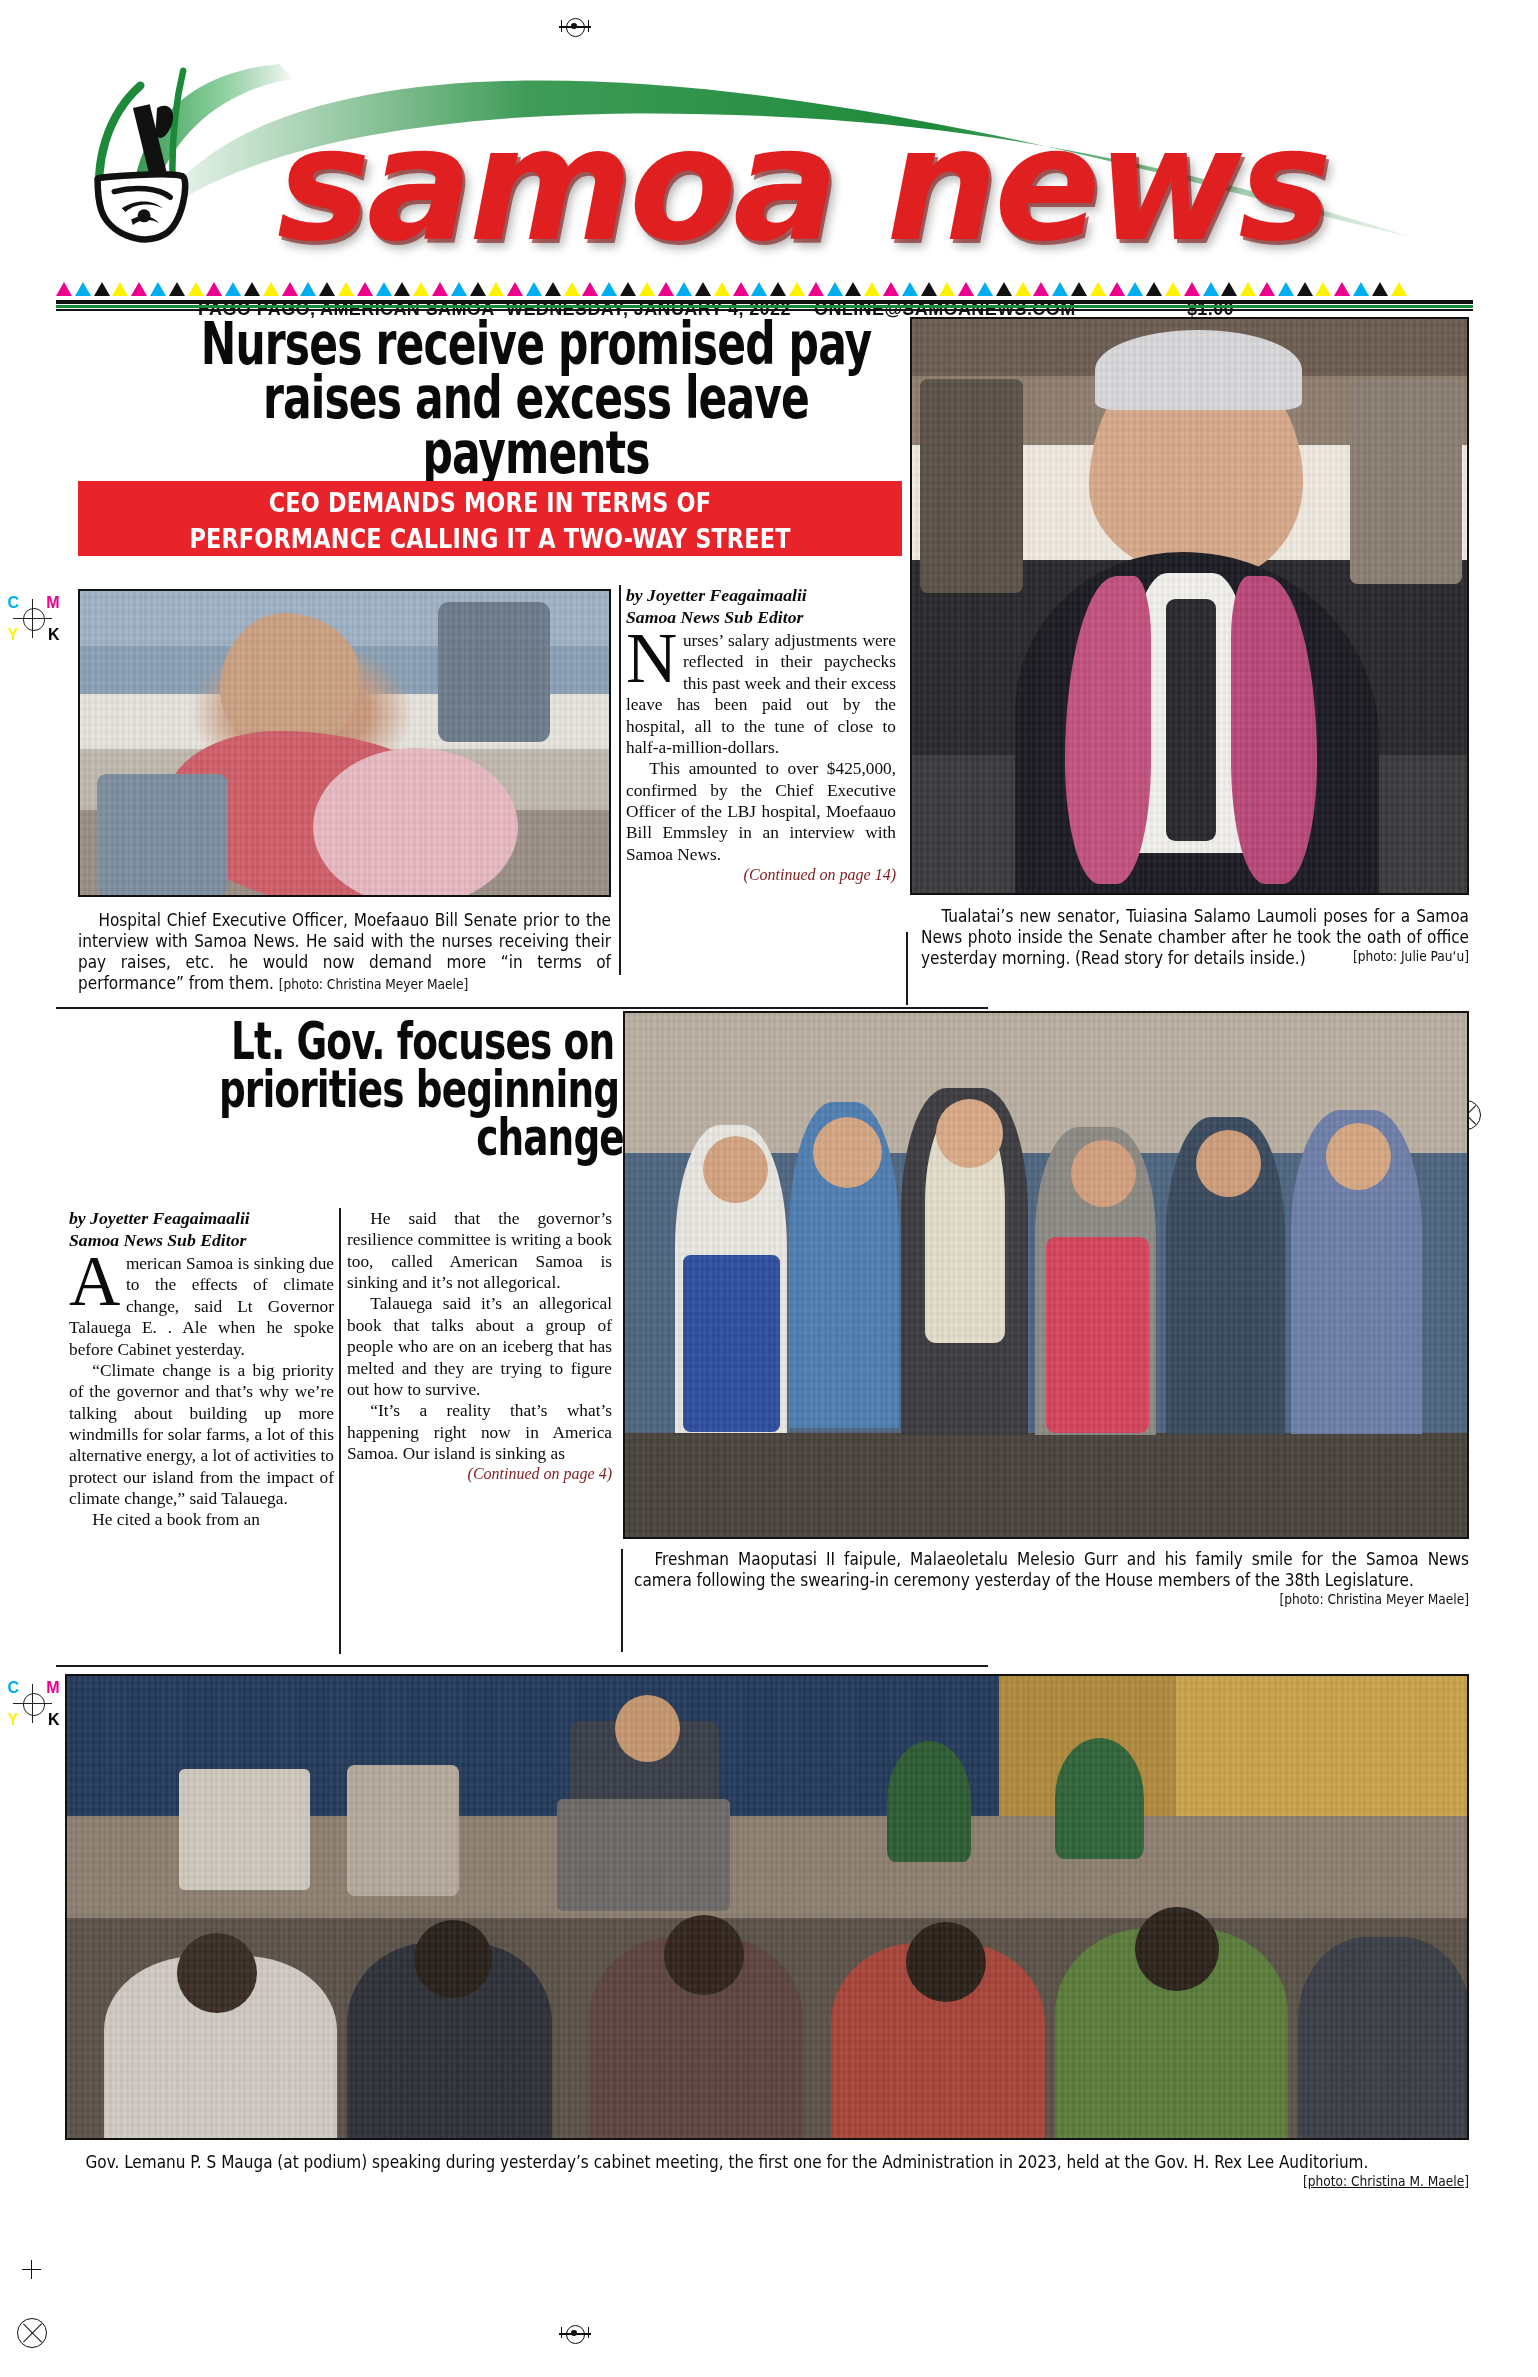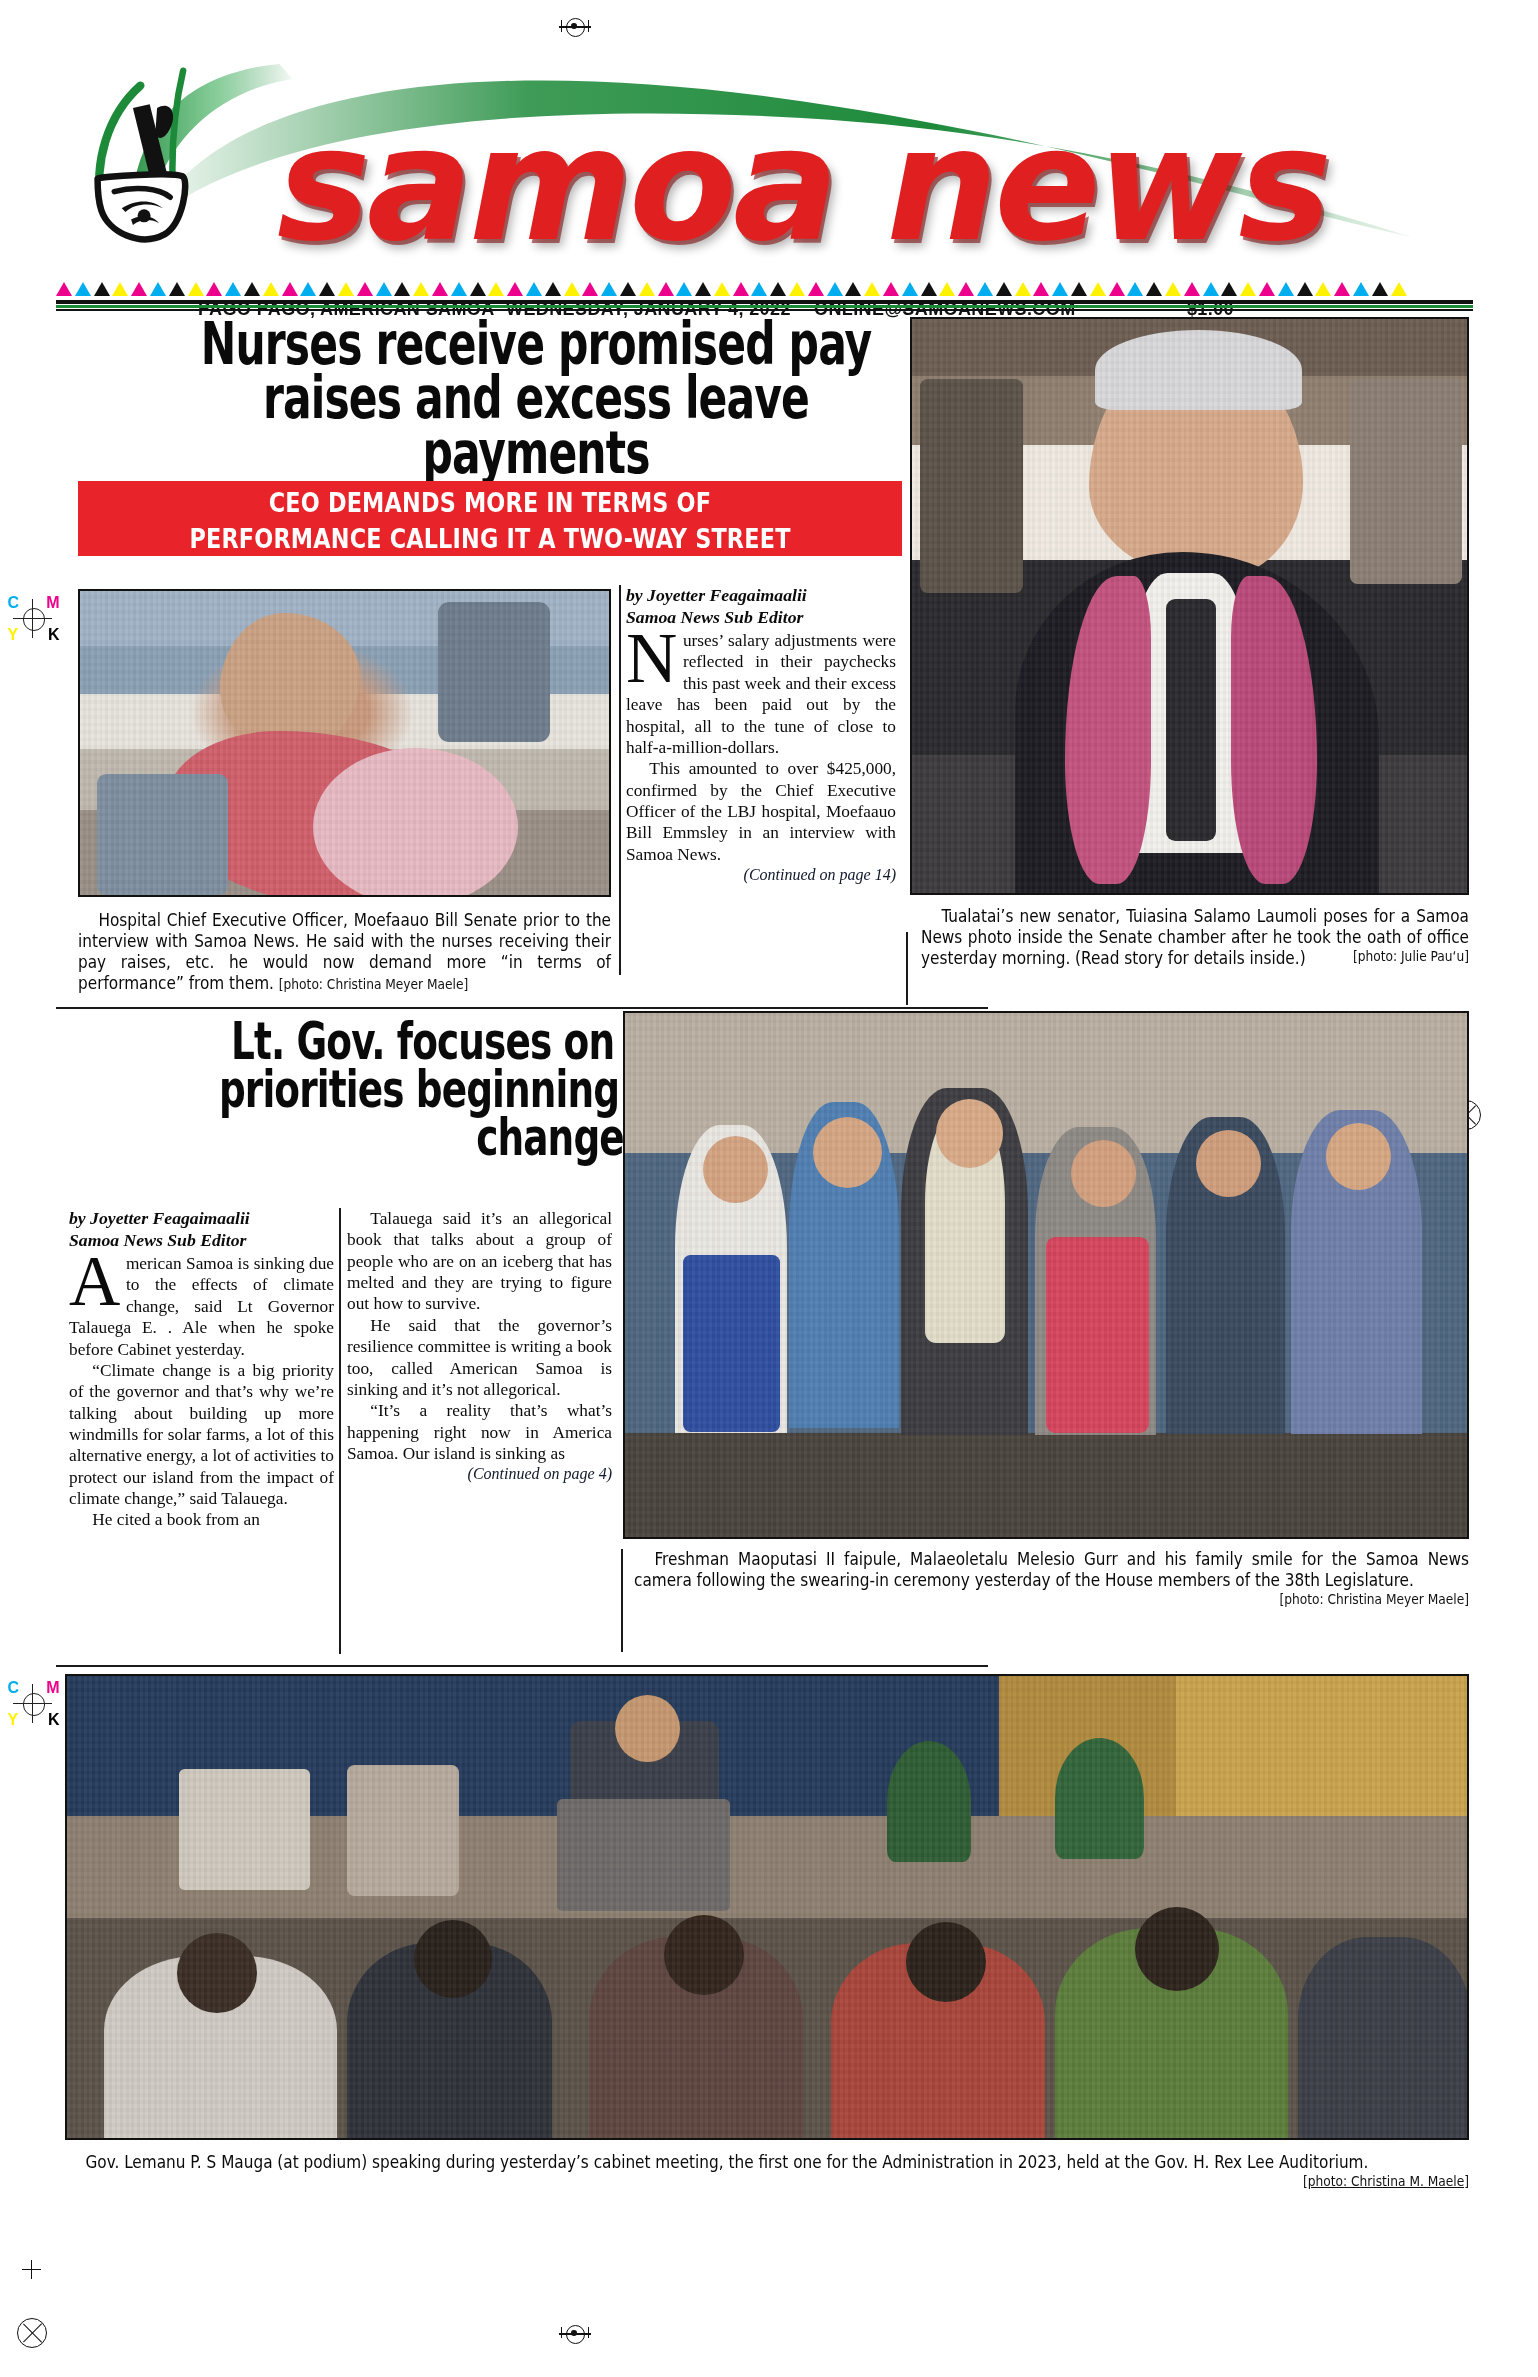--- a/index.html
+++ b/index.html
@@ -107,21 +107,21 @@
   }
   .body-col p{margin:0;text-indent:1.35em;}
   .body-col p.nofirst{text-indent:0;}
   .dropcap::first-letter{
     float:left;font-size:71px;line-height:.74;
     padding:1.9px 5.6px 0 0;font-weight:400;
     font-family:"Liberation Serif","DejaVu Serif",serif;
   }
   .cont{
     font-family:"Liberation Serif","DejaVu Serif",serif;
-    font-style:italic;font-size:16px;text-align:right;color:#0f172a;
+    font-style:italic;font-size:16px;text-align:right;color:#7f1d1d;
     margin-top:0.9px;text-indent:0;
   }
 
   
   .caption{
     position:absolute;
     font-family:"DejaVu Sans Condensed","Liberation Sans Narrow","Liberation Sans",sans-serif;
     font-size:17px;line-height:1.235;color:#0a0a0a;
     text-align:justify;text-justify:inter-word;
   }
@@ -318,22 +318,22 @@
     <div class="byline">
       <span>by Joyetter Feagaimaalii</span><br>
       <span>Samoa News Sub Editor</span>
     </div>
     <p class="dropcap nofirst">American Samoa is sinking due to the effects of climate change, said Lt Governor Talauega E. . Ale when he spoke before Cabinet yesterday.</p>
     <p>“Climate change is a big priority of the governor and that’s why we’re talking about building up more windmills for solar farms, a lot of this alternative energy, a lot of activities to protect our island from the impact of climate change,” said Talauega.</p>
     <p>He cited a book from an</p>
   </div>
 
   <div class="body-col" style="left:347px;top:1208px;width:265px;">
+    <p>He said that the governor’s resilience committee is writing a book too, called American Samoa is sinking and it’s not allegorical.</p>
     <p>Talauega said it’s an allegorical book that talks about a group of people who are on an iceberg that has melted and they are trying to figure out how to survive.</p>
-    <p>He said that the governor’s resilience committee is writing a book too, called American Samoa is sinking and it’s not allegorical.</p>
     <p>“It’s a reality that’s what’s happening right now in America Samoa. Our island is sinking as</p>
     <p class="cont">(Continued on page 4)</p>
   </div>
 
   <div class="vrule" style="left:339px;top:1208px;height:446px;"></div>
   <div class="hrule" style="left:56px;top:1665px;width:932px;"></div>
 
   <div class="photo" style="left:623px;top:1011px;width:846px;height:528px;">
     <div class="ph-inner ph-c"></div>
     <div class="blob" style="left:0;top:0;width:846px;height:140px;background:#b9b0a2;border-radius:0;"></div>

